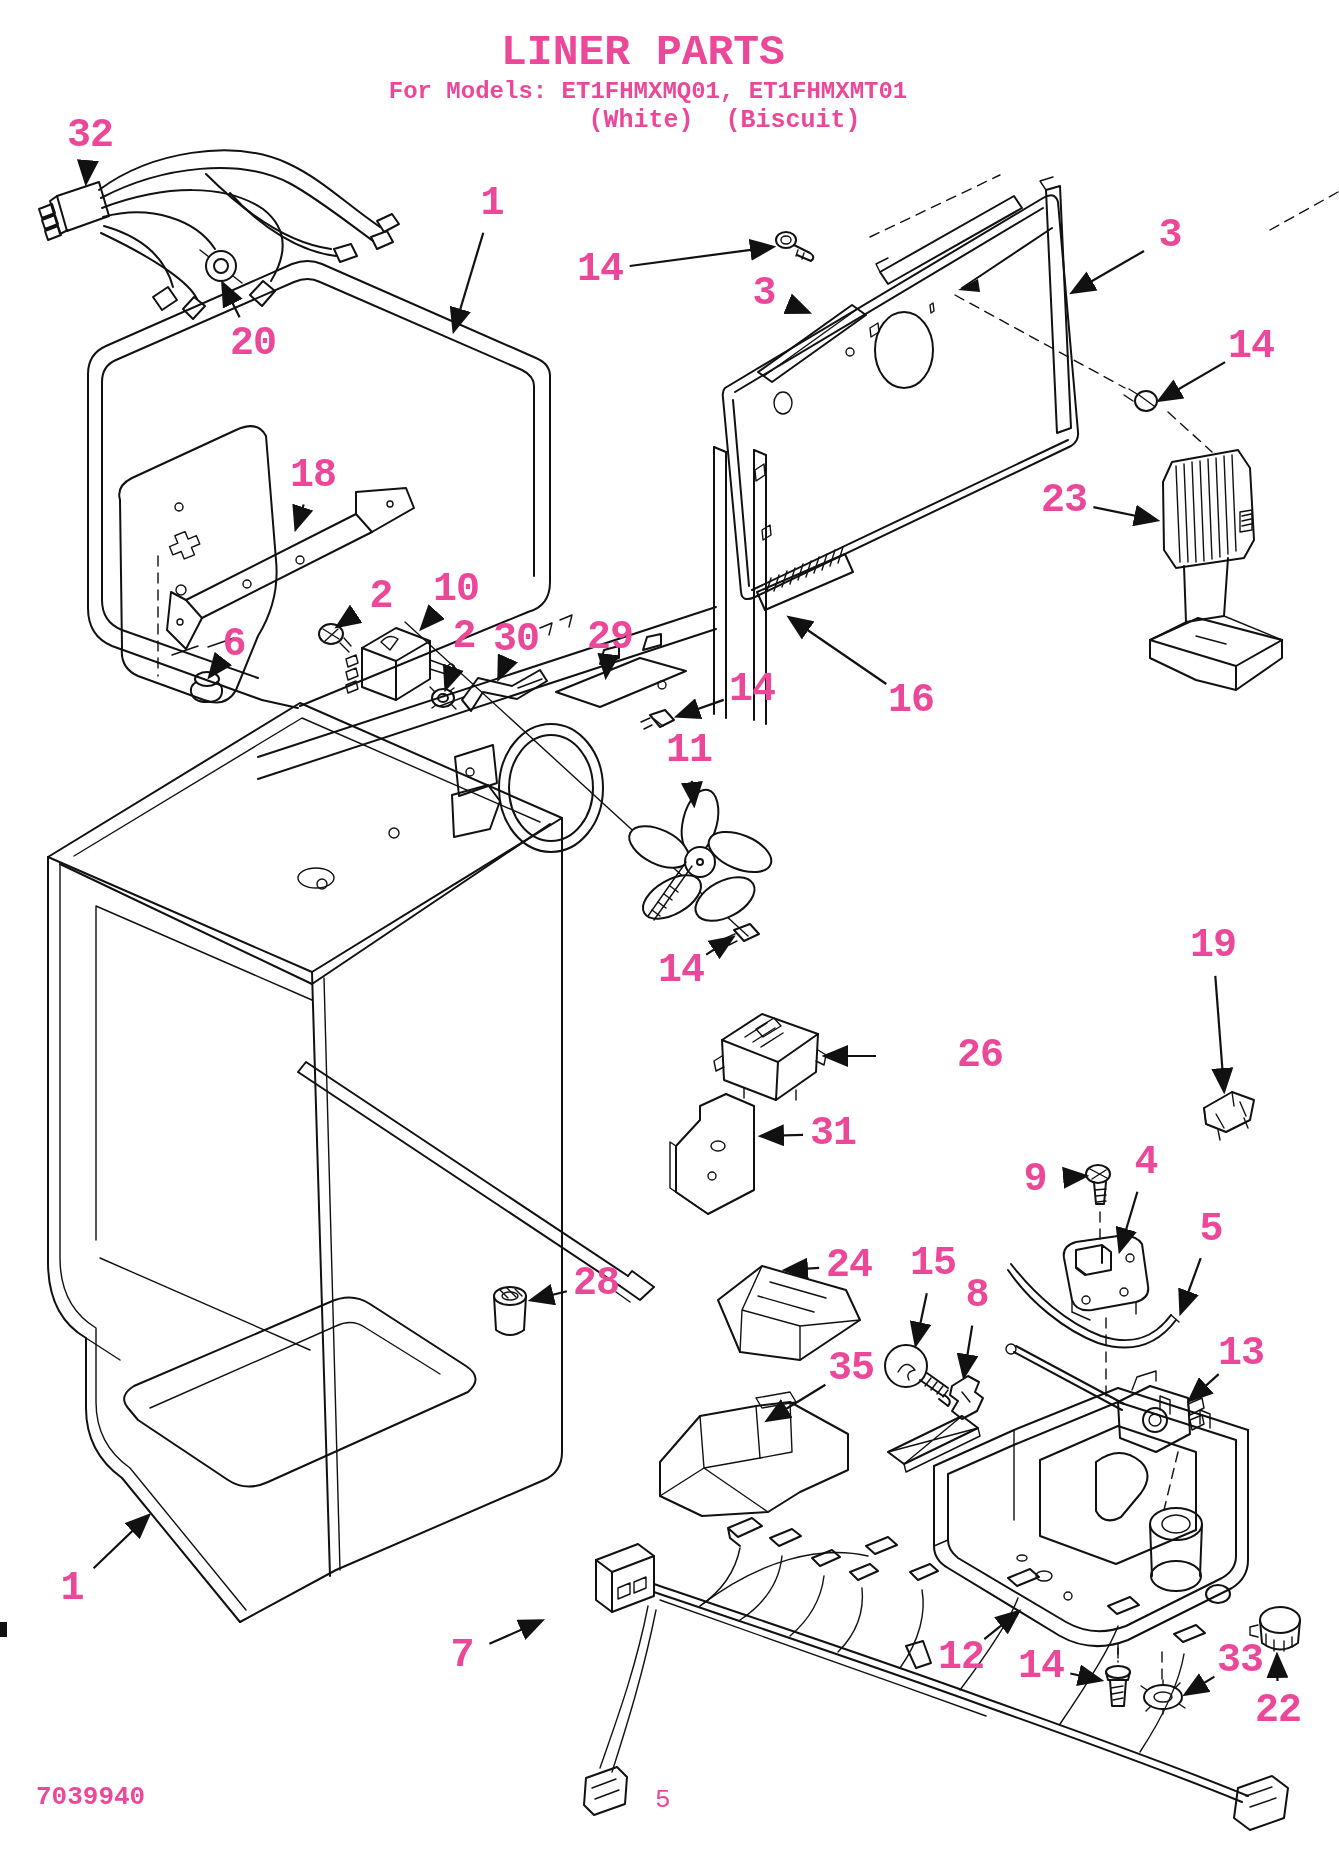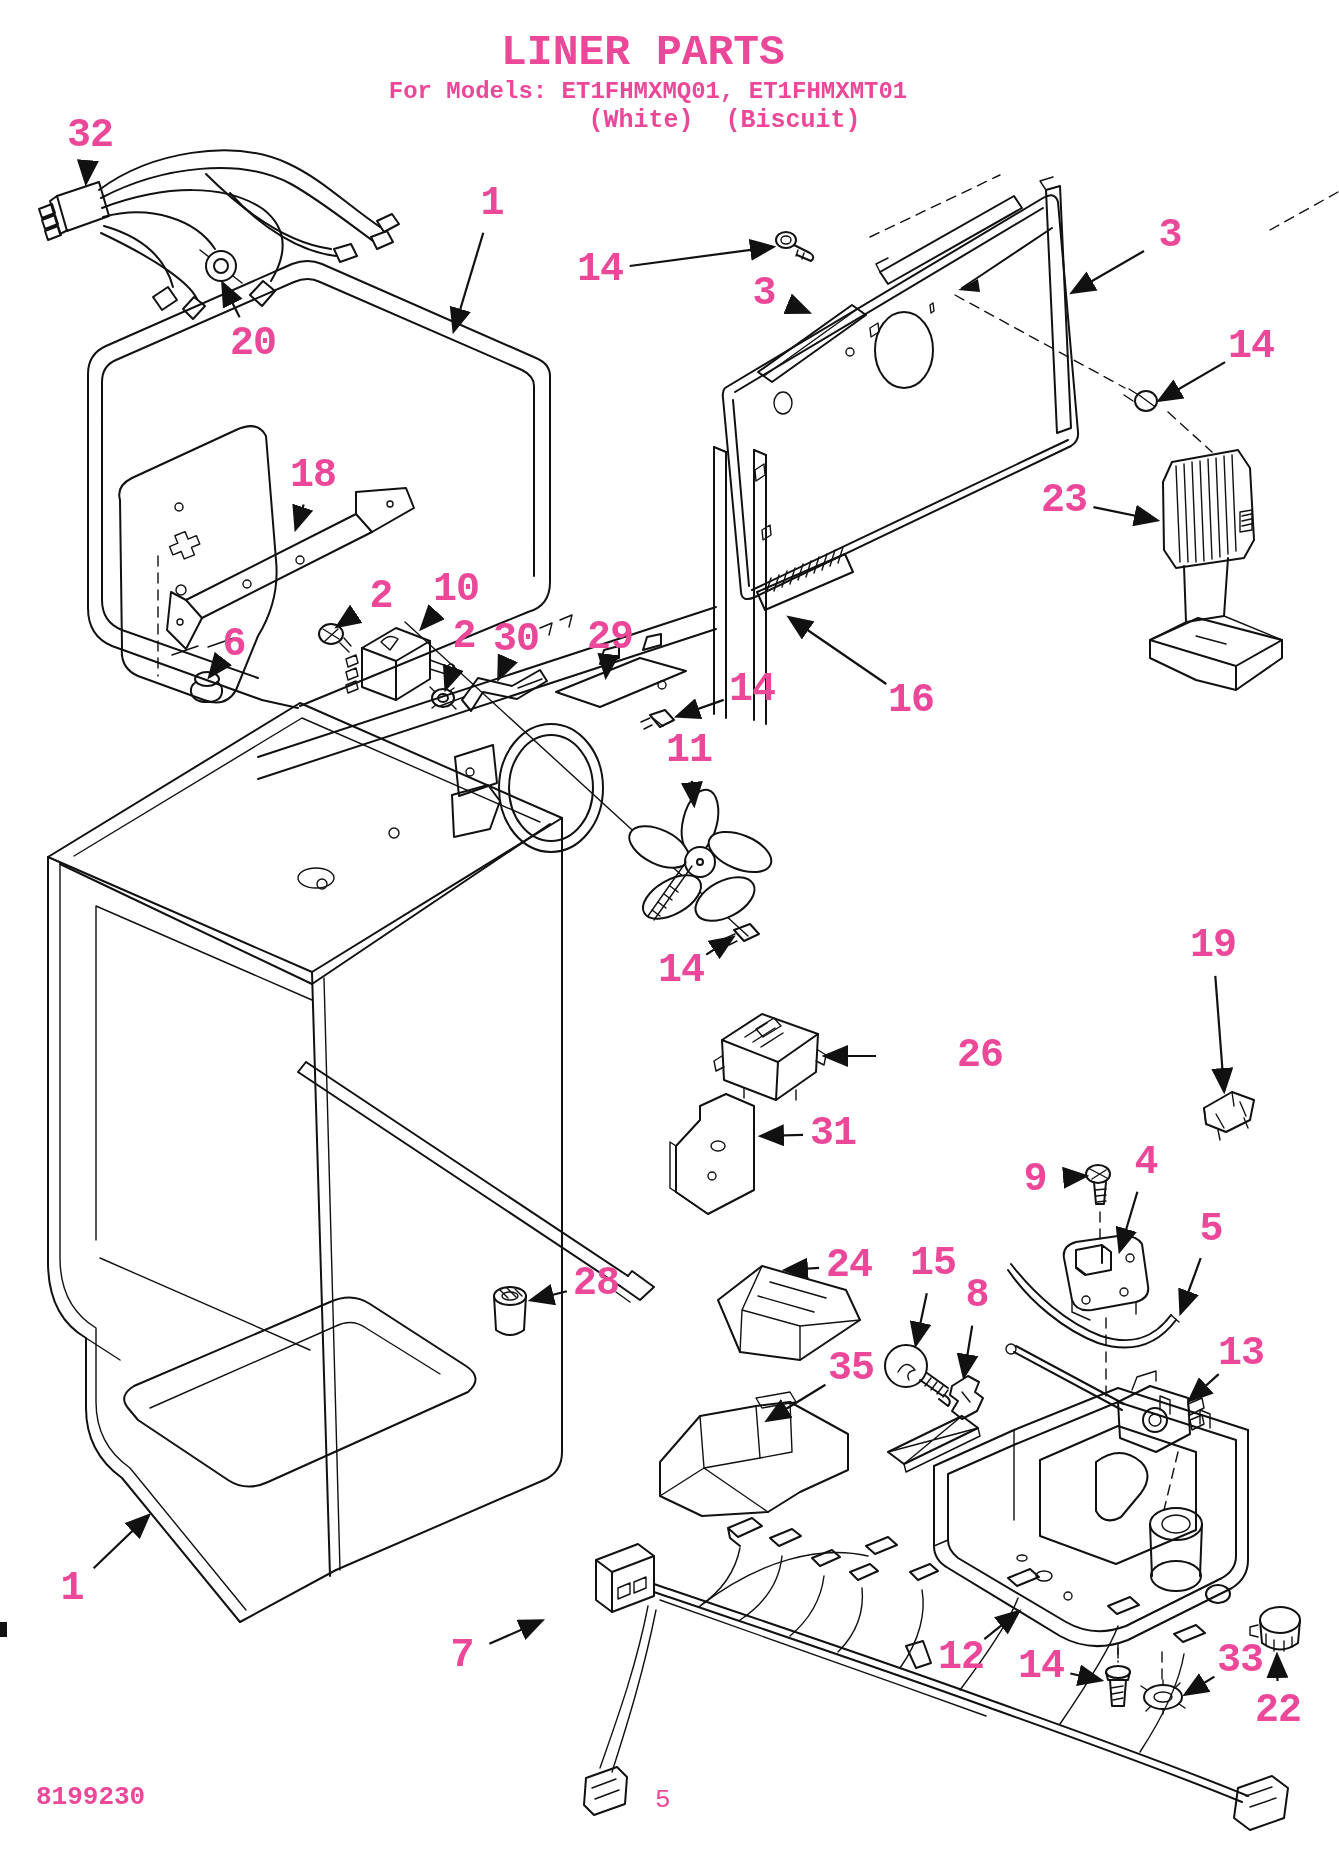--- a/index.html
+++ b/index.html
@@ -476,16 +476,16 @@
       <div class="callout" style="left: 596px; top: 1284px;">28</div>
       <div class="callout" style="left: 851px; top: 1369px;">35</div>
       <div class="callout" style="left: 462px; top: 1656px;">7</div>
       <div class="callout" style="left: 961px; top: 1658px;">12</div>
       <div class="callout" style="left: 1041px; top: 1667px;">14</div>
       <div class="callout" style="left: 1240px; top: 1661px; text-align: center;">33</div>
       <div class="callout" style="left: 1278px; top: 1711px;">22</div>
       <div class="callout" style="left: 72px; top: 1589px;">1</div>
     </div>
 
-  <div class="doc-number">8199230</div>
+  <div class="doc-number">7039940</div>
   <div class="page-number">5</div>
   <div class="scan-artifact"></div>
 </div>
 
 </body></html>

